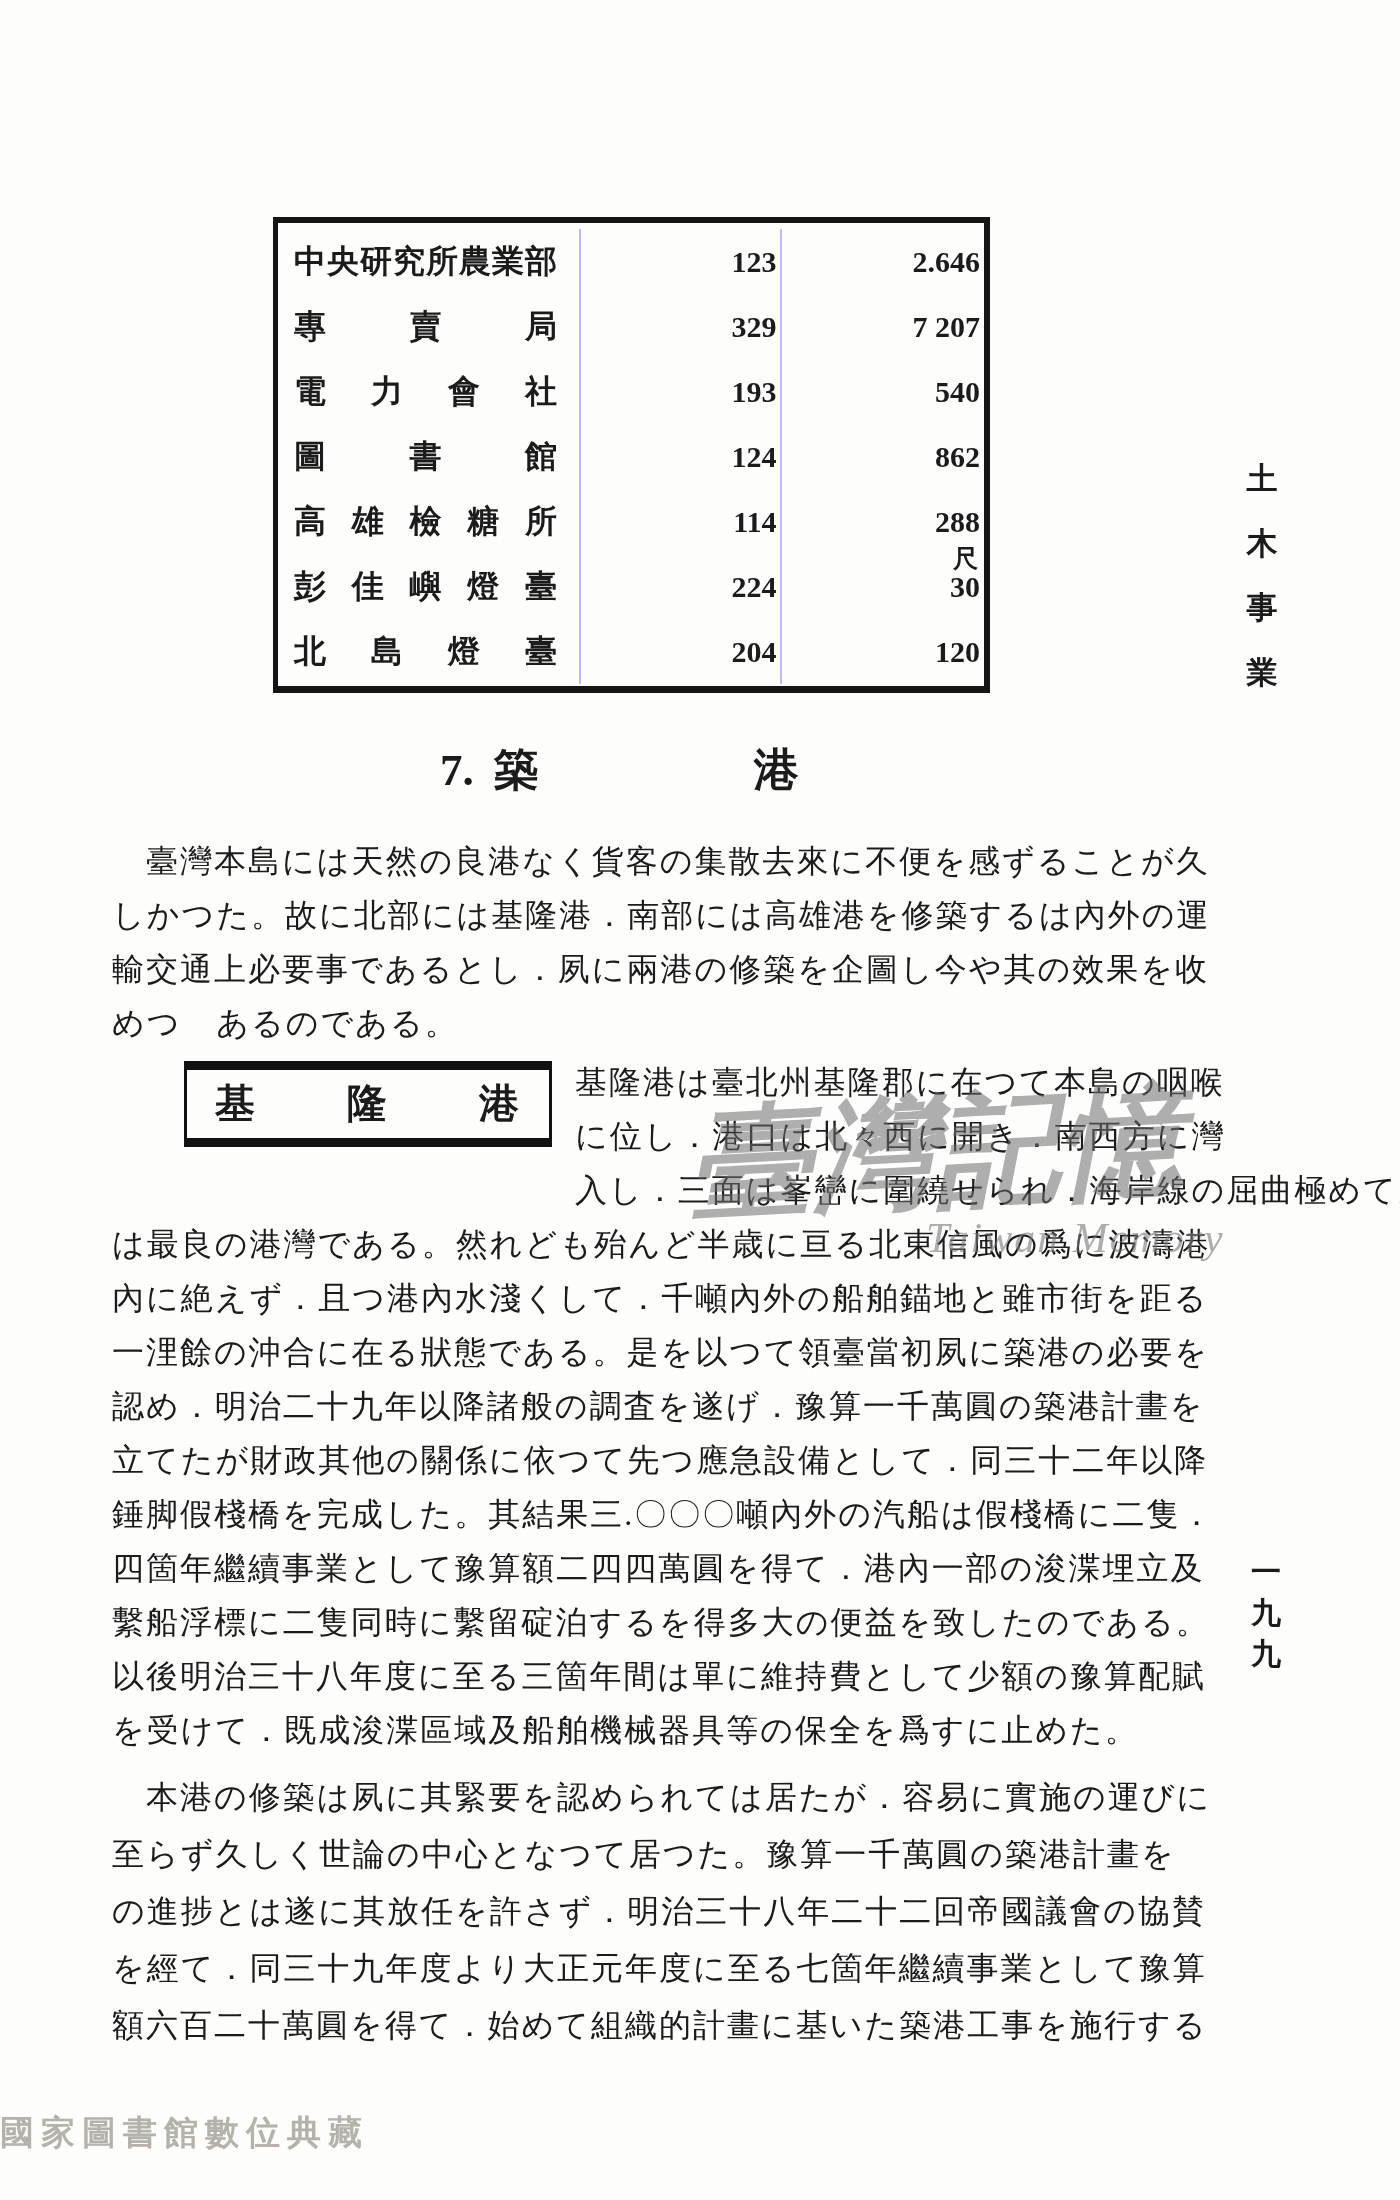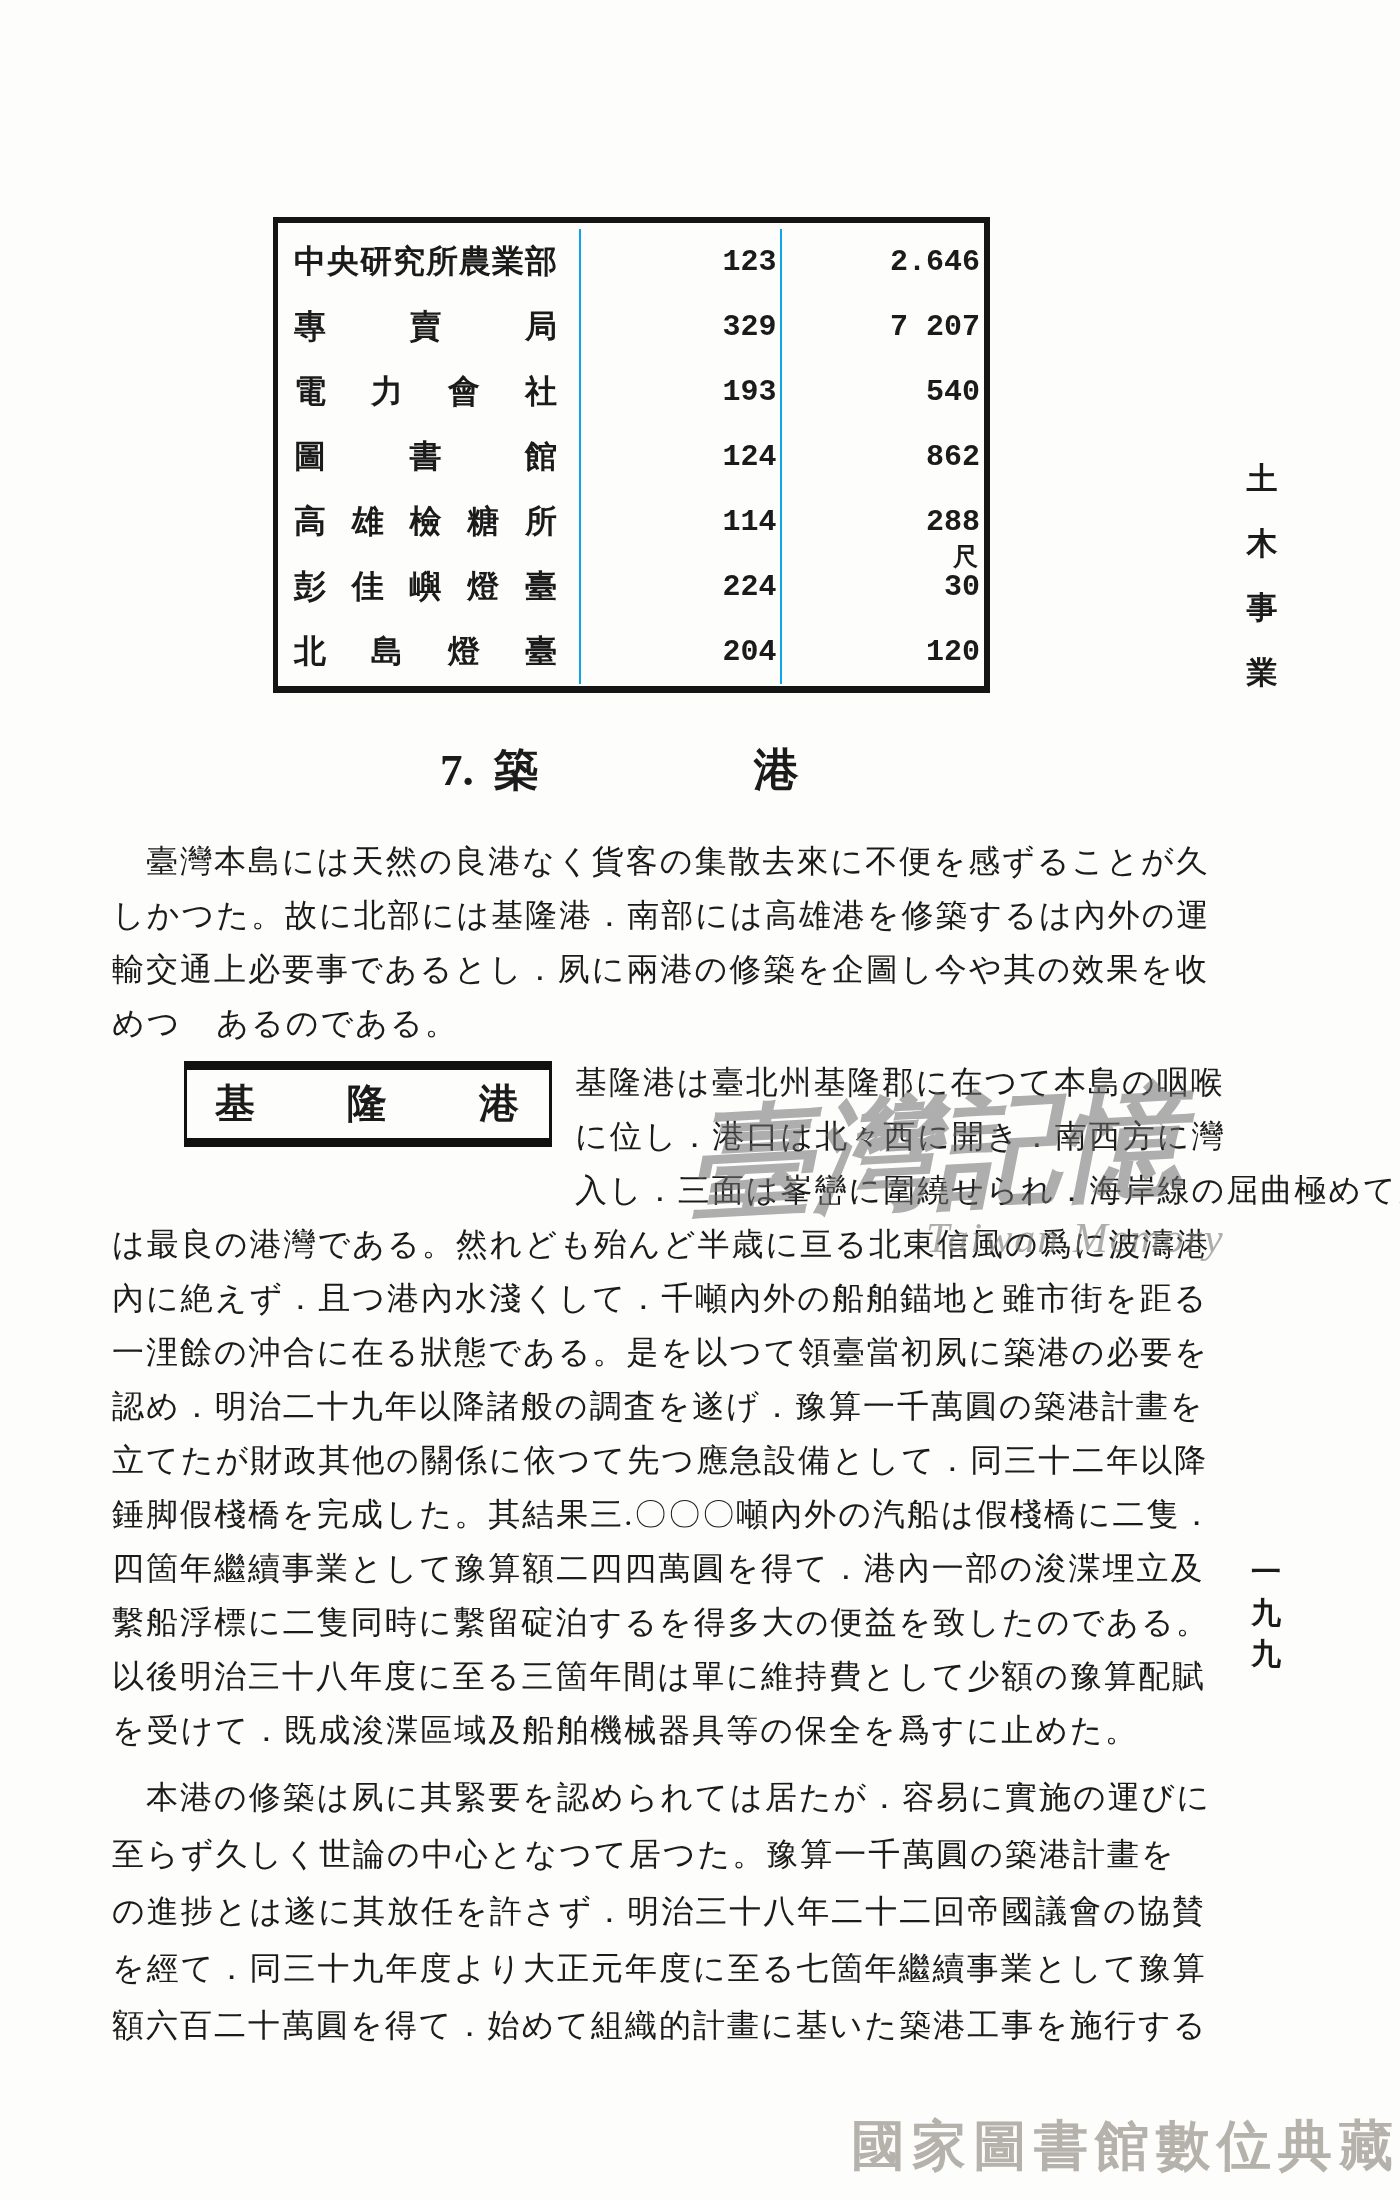--- a/index.html
+++ b/index.html
@@ -16,22 +16,22 @@
     border-left:5px solid #151515; border-right:6px solid #151515;
     box-sizing:border-box; padding-top:6px;
   }
   .trow{display:flex; height:65px; align-items:center;}
   .tname{
     width:303px; box-sizing:border-box; padding:0 22px 0 16px;
     font-size:32px; font-weight:bold; letter-spacing:0;
   }
   .tv1,.tv2{
     box-sizing:border-box; text-align:center; font-size:30px; font-weight:bold;
-    border-left:2px solid #0ea5e9; align-self:stretch;
-    display:flex; align-items:center; justify-content:flex-end;font-family:Liberation Mono, monospace;
+    border-left:2px solid #c4b5fd; align-self:stretch;
+    display:flex; align-items:center; justify-content:flex-end;
   }
   .tv1{width:202px; padding-right:3px;}
   .tv2{width:206px; padding-right:4px; position:relative;}
   .unit{
     position:absolute; top:-8px; right:6px; font-size:25px; line-height:1;
     font-weight:bold;
   }
   .jrow{display:flex; justify-content:space-between;}
   .jcol{display:flex; flex-direction:column; justify-content:space-between; align-items:center;}
   
@@ -74,22 +74,22 @@
     font-size:122px; line-height:1.1; white-space:nowrap; font-weight:bold;
     color:rgba(110,110,110,0.55); transform:rotate(-3deg); letter-spacing:2px;
     font-style:italic;
   }
   .wm-sub{
     position:absolute; left:238px; top:128px; font-size:42px; font-style:italic;
     color:rgba(120,120,120,0.60); white-space:nowrap; letter-spacing:2px;
   }
   
   .footer{
-    position:absolute; left:0; top:2110px; width:100%; text-align:right;
-    font-size:54px; letter-spacing:7px; color:#b5b1ab; font-weight:bold;
+    position:absolute; left:0; top:2110px; width:100%; text-align:left;
+    font-size:34px; letter-spacing:7px; color:#b5b1ab; font-weight:bold;
   }
 </style>
 </head>
 <body>
 
 <div class="page">
 
   <div class="scan-table">
     <div class="trow">
       <div class="tname jrow">

